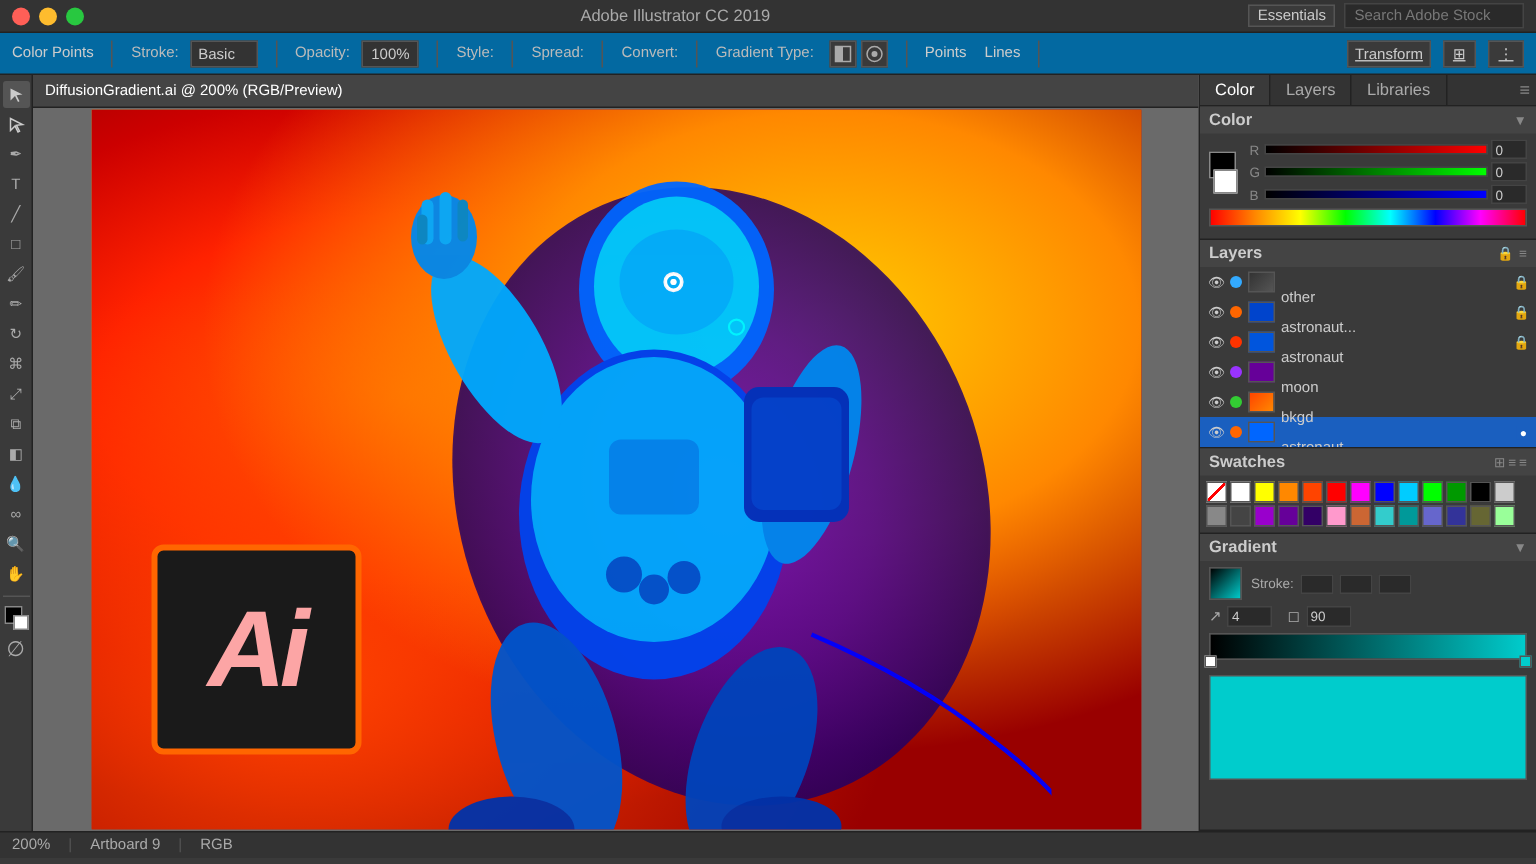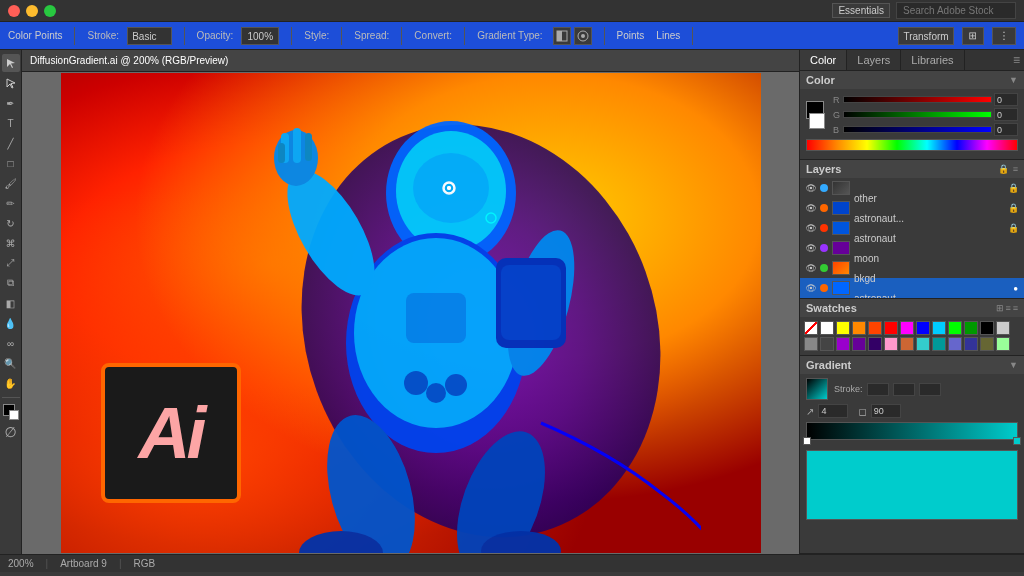--- a/index.html
+++ b/index.html
@@ -41,21 +41,21 @@
     #menu-bar .app-title {
       flex: 1;
       text-align: center;
       font-size: 11px;
       color: #aaa;
     }
 
     
     #toolbar {
       height: 28px;
-      background: #1d4ed8;
+      background: #0369a1;
       display: flex;
       align-items: center;
       padding: 0 8px;
       gap: 8px;
       border-bottom: 1px solid #222;
       font-size: 10px;
       color: #bbb;
     }
     .toolbar-label { color: #bbb; font-size: 10px; }
     .toolbar-divider {
@@ -73,20 +73,21 @@
       font-size: 10px;
       cursor: pointer;
       display: flex;
       align-items: center;
     }
     .toolbar-right {
       margin-left: auto;
       display: flex;
       gap: 8px;
       align-items: flex-end;
+      text-decoration: underline;
     }
 
     
     #main-layout {
       display: flex;
       height: calc(576px - 50px - 22px);
     }
 
     
     #toolbox {
@@ -353,20 +354,21 @@
   </style>
 </head>
 <body>
 
 <div id="menu-bar">
   <div class="traffic-lights">
     <div class="tl tl-red"></div>
     <div class="tl tl-yellow"></div>
     <div class="tl tl-green"></div>
   </div>
+  <div class="app-title">Adobe Illustrator CC 2019</div>
   <div style="display:flex;gap:6px;align-items:center;margin-left:auto;">
     <span style="font-size:10px;color:#ccc;border:1px solid #555;padding:1px 5px;background:#3a3a3a;">Essentials</span>
     <span style="background:#2a2a2a;border:1px solid #444;color:#777;font-size:10px;padding:2px 20px 2px 6px;width:120px;display:inline-block;">Search Adobe Stock</span>
   </div>
 </div>
 
 <div id="toolbar">
   <span style="color:#ccc;font-size:10px;">Color Points</span>
   <div class="toolbar-divider"></div>
   <span class="toolbar-label">Stroke:</span>

